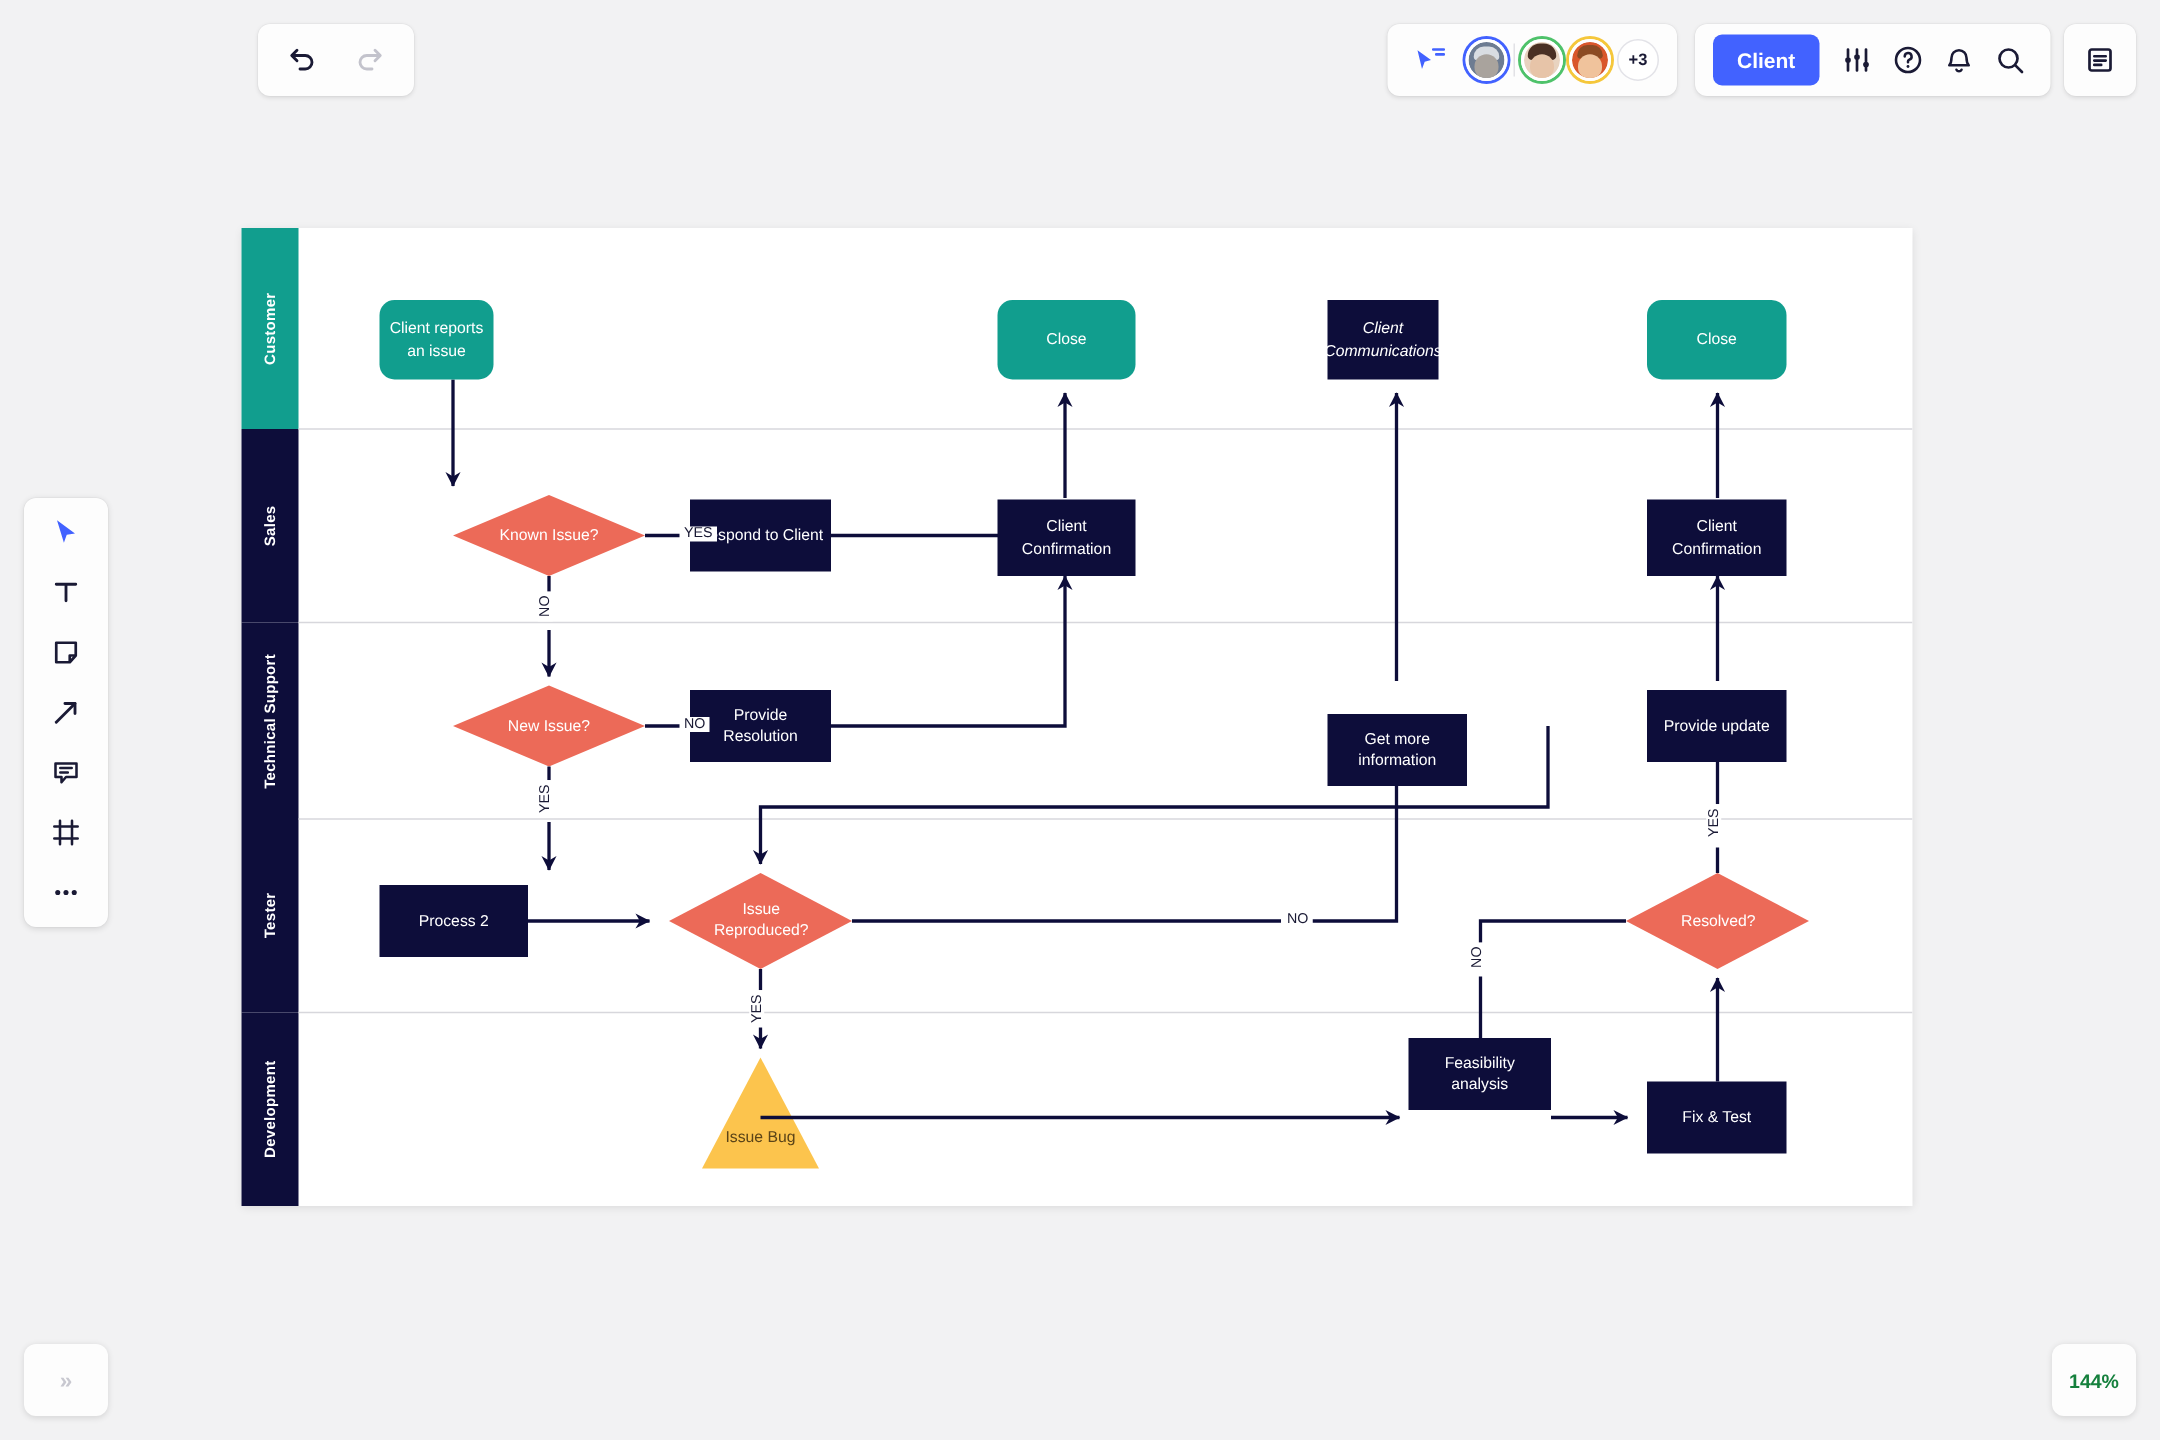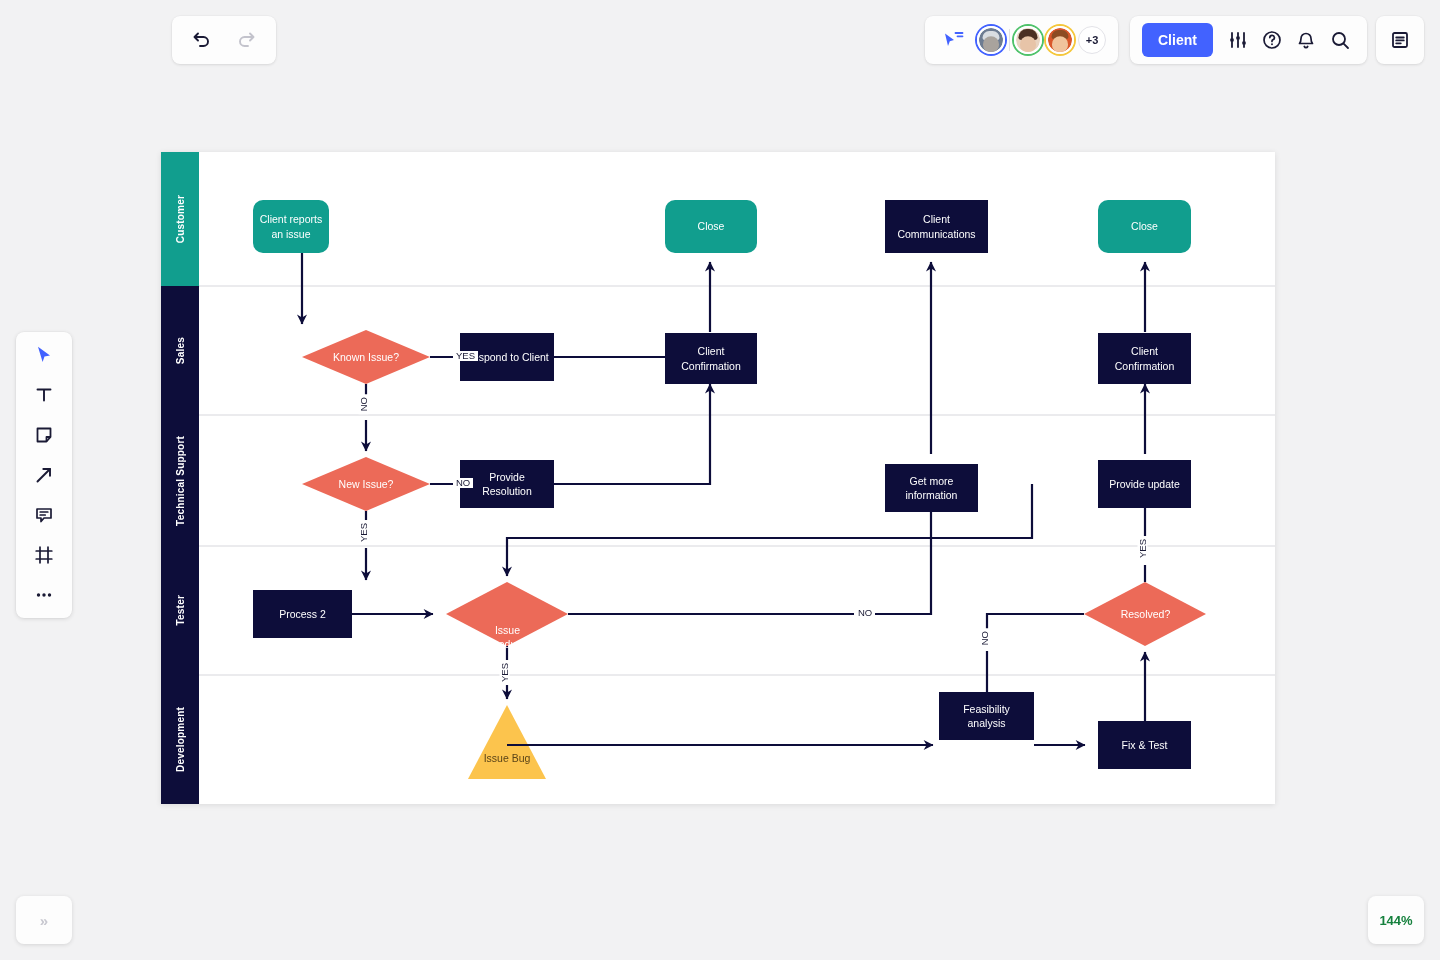--- a/index.html
+++ b/index.html
@@ -335,21 +335,21 @@
           <path d="M984 180 V 110" marker-end="url(#ah)"></path>
         </g>
       </svg>
 
       <div class="node n-round" style="left:92px;top:48px;width:76px;height:53px;">
         <span>Client reports an issue</span>
       </div>
       <div class="node n-round" style="left:504px;top:48px;width:92px;height:53px;">
         <span>Close</span>
       </div>
-      <div class="node n-rect" style="left:724px;top:48px;width:103px;height:53px;">
+      <div class="node n-rect" style="left:724px;top:48px;width:74px;height:53px;font-style:italic;">
         <span>Client Communications</span>
       </div>
       <div class="node n-round" style="left:937px;top:48px;width:93px;height:53px;">
         <span>Close</span>
       </div>
 
       <div class="node n-diamond" style="left:150px;top:192px;width:110px;height:26px;">
         <span>Known Issue?</span>
       </div>
       <div class="node n-rect" style="left:299px;top:181px;width:94px;height:48px;">
@@ -361,31 +361,31 @@
       <div class="node n-rect" style="left:937px;top:181px;width:93px;height:51px;">
         <span>Client Confirmation</span>
       </div>
 
       <div class="node n-diamond" style="left:155px;top:320px;width:100px;height:24px;">
         <span>New Issue?</span>
       </div>
       <div class="node n-rect" style="left:299px;top:308px;width:94px;height:48px;">
         <span>Provide Resolution</span>
       </div>
-      <div class="node n-rect" style="left:724px;top:312px;width:93px;height:48px;">
+      <div class="node n-rect" style="left:724px;top:324px;width:93px;height:48px;">
         <span>Get more information</span>
       </div>
       <div class="node n-rect" style="left:937px;top:308px;width:93px;height:48px;">
         <span>Provide update</span>
       </div>
 
       <div class="node n-rect" style="left:92px;top:438px;width:99px;height:48px;">
         <span>Process 2</span>
       </div>
-      <div class="node n-diamond" style="left:300px;top:468px;width:93px;height:34px;text-align:center;">
+      <div class="node n-diamond" style="left:300px;top:444px;width:93px;height:34px;text-align:center;">
         <span>Issue Reproduced?</span>
       </div>
       <div class="node n-diamond" style="left:939px;top:450px;width:91px;height:24px;">
         <span>Resolved?</span>
       </div>
 
       <div class="node n-tri" style="left:315px;top:596px;width:62px;height:20px;">
         <span>Issue Bug</span>
       </div>
       <div class="node n-rect" style="left:778px;top:540px;width:95px;height:48px;">

